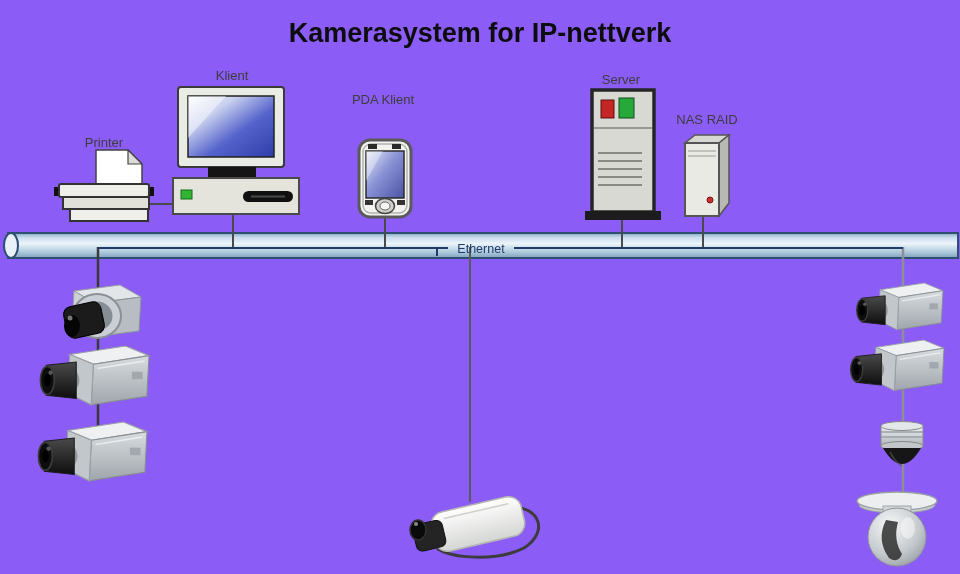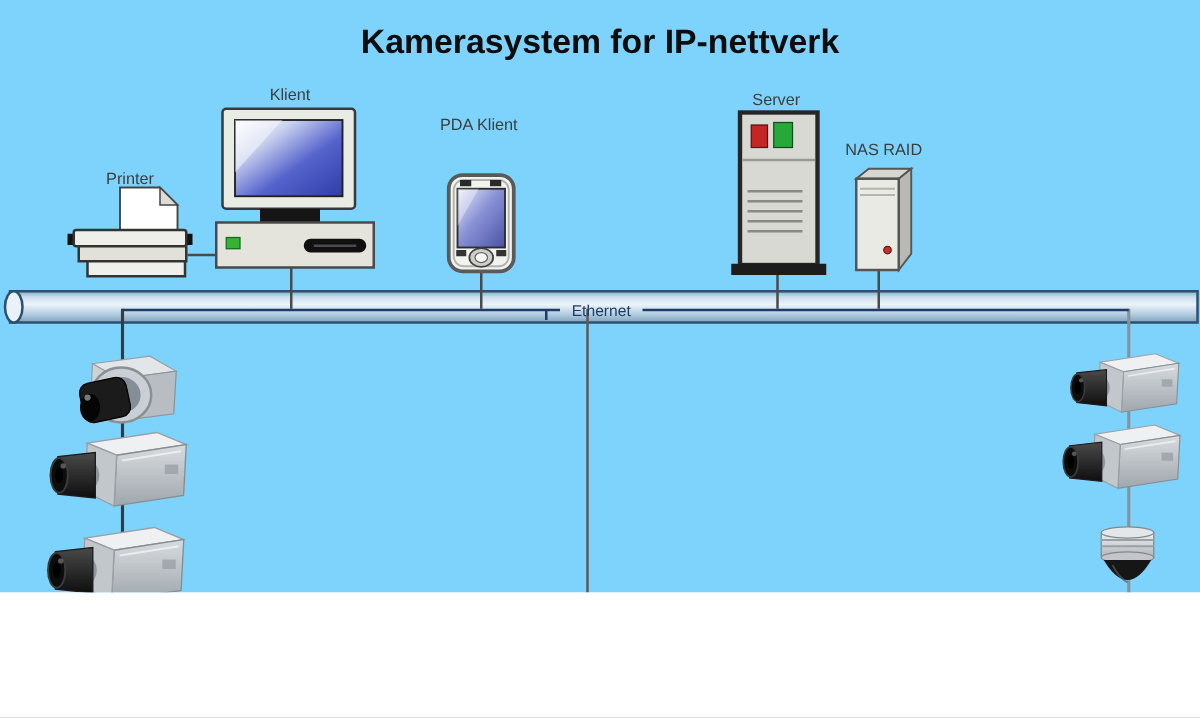--- a/index.html
+++ b/index.html
@@ -1,16 +1,16 @@
 <!DOCTYPE html>
 <html><head>
 <meta charset="utf-8">
 <style>
   html,body{margin:0;padding:0;background:#ffffff;}
-  .stage{position:relative;width:960px;height:474px;background:#7dd3fc;overflow:hidden;
+  .stage{position:relative;width:960px;height:574px;background:#8b5cf6;overflow:hidden;
          font-family:"Liberation Sans",sans-serif;}
   svg{display:block;}
   text{font-family:"Liberation Sans",sans-serif;}
   .title-text{font-size:27px;font-weight:bold;fill:#0d0d0d;}
   .dev-label{font-size:13px;fill:#3d3d3d;}
   .bus-label{font-size:12.5px;fill:#1f3c66;}
 </style>
 </head>
 <body>
 

